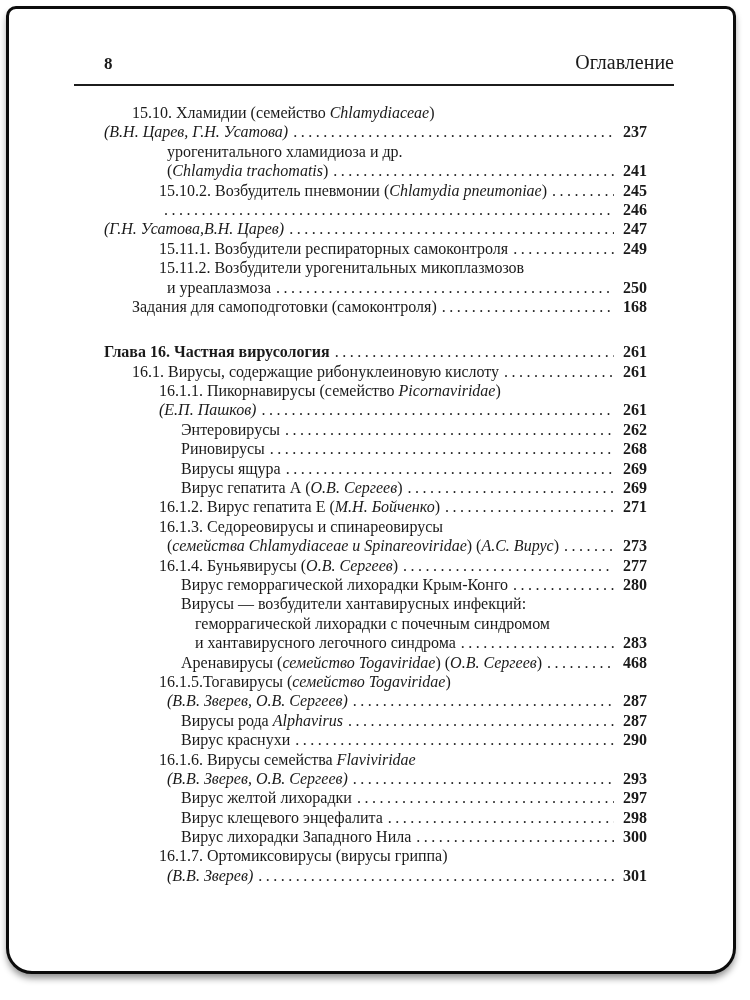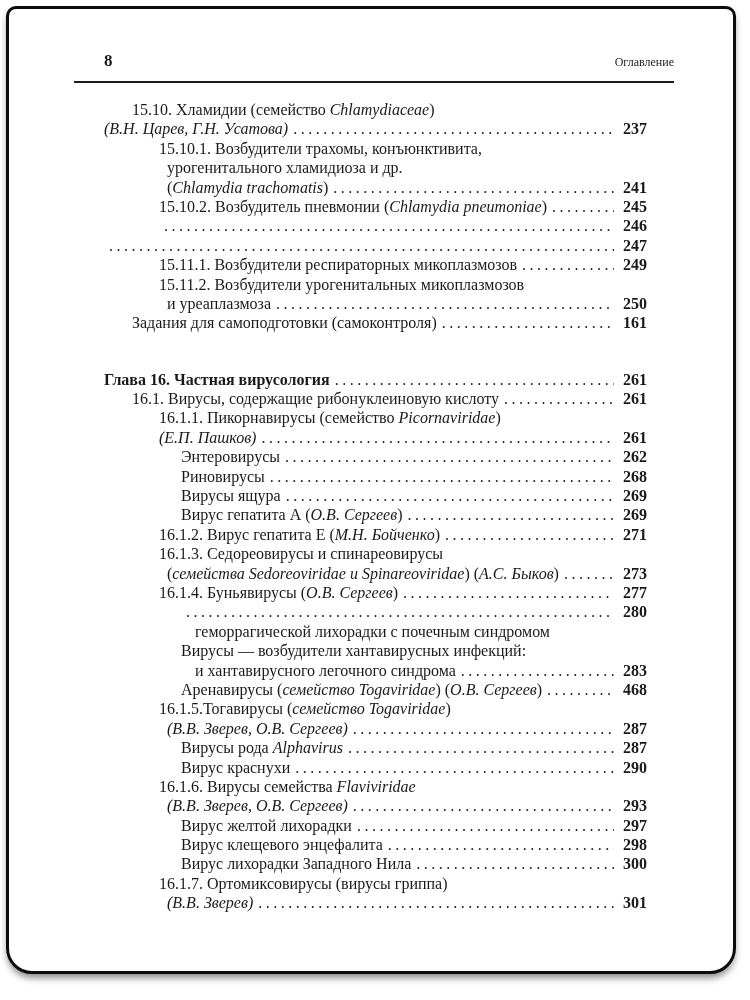--- a/index.html
+++ b/index.html
@@ -6,29 +6,29 @@
   body{width:750px;height:1000px;position:relative;overflow:hidden;
        font-family:"Liberation Serif","DejaVu Serif",serif;color:#1a1a1a;}
   .book{position:absolute;left:6px;top:6px;width:730px;height:968px;
         background:#fff;border:3px solid #0c0c0c;
         border-radius:10px 10px 26px 26px;
         box-shadow:0 5px 7px -1px rgba(0,0,0,.45);box-sizing:border-box;}
   .inner{padding-top:42px;}
   .header{display:flex;justify-content:space-between;align-items:baseline;
           margin:0 59px 0 65px;padding:0 0 10px 0;border-bottom:2px solid #1c1c1c;}
   .pagenum{font-weight:700;font-size:17px;margin-left:30px;}
-  .htitle{font-size:12px;}
+  .htitle{font-size:20px;}
   .toc{margin:17px 86px 0 95px;font-size:16px;line-height:19.4px;}
   .line{display:flex;align-items:flex-start;white-space:nowrap;height:19.4px;}
   .line .text{flex:0 0 auto;}
   .it{font-style:italic;}
   .dots{flex:1 1 auto;overflow:hidden;white-space:nowrap;letter-spacing:3.5px;
         margin:0 3px 0 5px;min-width:6px;color:#1f1f1f;}
   .pg{flex:0 0 auto;min-width:30px;text-align:right;font-weight:bold;}
-  .gap{margin-top:37px;}
+  .gap{margin-top:26px;}
   .bold .text span{font-weight:700;}
   .ind-0{padding-left:0;}
   .ind-1{padding-left:28px;}
   .ind-2{padding-left:55px;}
   .ind-3{padding-left:63px;}
   .ind-4{padding-left:77px;}
   .ind-5{padding-left:91px;}
 </style>
 </head>
 <body>
@@ -41,61 +41,59 @@
     </div>
     <div class="toc" id="toc-list">
         <div class="line ind-1">
           <span class="text"><span>15.10. Хламидии (семейство </span><span class="it">Chlamydiaceae</span><span>)</span></span>
         </div>
         <div class="line ind-0">
           <span class="text"><span class="it">(В.Н. Царев, Г.Н. Усатова)</span></span>
           <span class="dots">............................................................................................................................................</span>
           <span class="pg">237</span>
         </div>
-        <div class="line ind-2">
-          <span class="text"><span>15.10.1. Возбудители трахомы, конъюнктивита,</span></span>
-        </div>
         <div class="line ind-3">
           <span class="text"><span>урогенитального хламидиоза и др.</span></span>
         </div>
         <div class="line ind-3">
           <span class="text"><span>(</span><span class="it">Chlamydia trachomatis</span><span>)</span></span>
           <span class="dots">............................................................................................................................................</span>
           <span class="pg">241</span>
         </div>
         <div class="line ind-2">
           <span class="text"><span>15.10.2. Возбудитель пневмонии (</span><span class="it">Chlamydia pneumoniae</span><span>)</span></span>
           <span class="dots">............................................................................................................................................</span>
           <span class="pg">245</span>
         </div>
         <div class="line ind-2">
           <span class="dots">............................................................................................................................................</span>
           <span class="pg">246</span>
         </div>
         <div class="line ind-0">
+          <span class="text"><span class="it">(Г.Н. Усатова,В.Н. Царев)</span></span>
           <span class="dots">............................................................................................................................................</span>
           <span class="pg">247</span>
         </div>
         <div class="line ind-2">
-          <span class="text"><span>15.11.1. Возбудители респираторных микоплазмозов</span></span>
+          <span class="text"><span>15.11.1. Возбудители респираторных самоконтроля</span></span>
           <span class="dots">............................................................................................................................................</span>
           <span class="pg">249</span>
         </div>
         <div class="line ind-2">
           <span class="text"><span>15.11.2. Возбудители урогенитальных микоплазмозов</span></span>
         </div>
         <div class="line ind-3">
           <span class="text"><span>и уреаплазмоза</span></span>
           <span class="dots">............................................................................................................................................</span>
           <span class="pg">250</span>
         </div>
         <div class="line ind-1">
           <span class="text"><span>Задания для самоподготовки (самоконтроля)</span></span>
           <span class="dots">............................................................................................................................................</span>
-          <span class="pg">161</span>
+          <span class="pg">168</span>
         </div>
         <div class="line ind-0 bold gap">
           <span class="text"><span>Глава 16. Частная вирусология</span></span>
           <span class="dots">............................................................................................................................................</span>
           <span class="pg">261</span>
         </div>
         <div class="line ind-1">
           <span class="text"><span>16.1. Вирусы, содержащие рибонуклеиновую кислоту</span></span>
           <span class="dots">............................................................................................................................................</span>
           <span class="pg">261</span>
@@ -130,38 +128,39 @@
         </div>
         <div class="line ind-2">
           <span class="text"><span>16.1.2. Вирус гепатита Е (</span><span class="it">М.Н. Бойченко</span><span>)</span></span>
           <span class="dots">............................................................................................................................................</span>
           <span class="pg">271</span>
         </div>
         <div class="line ind-2">
           <span class="text"><span>16.1.3. Седореовирусы и спинареовирусы</span></span>
         </div>
         <div class="line ind-3">
-          <span class="text"><span>(</span><span class="it">семейства Sedoreoviridae и Spinareoviridae</span><span>) (</span><span class="it">А.С. Быков</span><span>)</span></span>
+          <span class="text"><span>(</span><span class="it">семейства Chlamydiaceae и Spinareoviridae</span><span>) (</span><span class="it">А.С. Вирус</span><span>)</span></span>
           <span class="dots">............................................................................................................................................</span>
           <span class="pg">273</span>
         </div>
         <div class="line ind-2">
           <span class="text"><span>16.1.4. Буньявирусы (</span><span class="it">О.В. Сергеев</span><span>)</span></span>
           <span class="dots">............................................................................................................................................</span>
           <span class="pg">277</span>
         </div>
         <div class="line ind-4">
+          <span class="text"><span>Вирус геморрагической лихорадки Крым-Конго</span></span>
           <span class="dots">............................................................................................................................................</span>
           <span class="pg">280</span>
+        </div>
+        <div class="line ind-4">
+          <span class="text"><span>Вирусы — возбудители хантавирусных инфекций:</span></span>
         </div>
         <div class="line ind-5">
           <span class="text"><span>геморрагической лихорадки с почечным синдромом</span></span>
-        </div>
-        <div class="line ind-4">
-          <span class="text"><span>Вирусы — возбудители хантавирусных инфекций:</span></span>
         </div>
         <div class="line ind-5">
           <span class="text"><span>и хантавирусного легочного синдрома</span></span>
           <span class="dots">............................................................................................................................................</span>
           <span class="pg">283</span>
         </div>
         <div class="line ind-4">
           <span class="text"><span>Аренавирусы (</span><span class="it">семейство Togaviridae</span><span>) (</span><span class="it">О.В. Сергеев</span><span>)</span></span>
           <span class="dots">............................................................................................................................................</span>
           <span class="pg">468</span>

